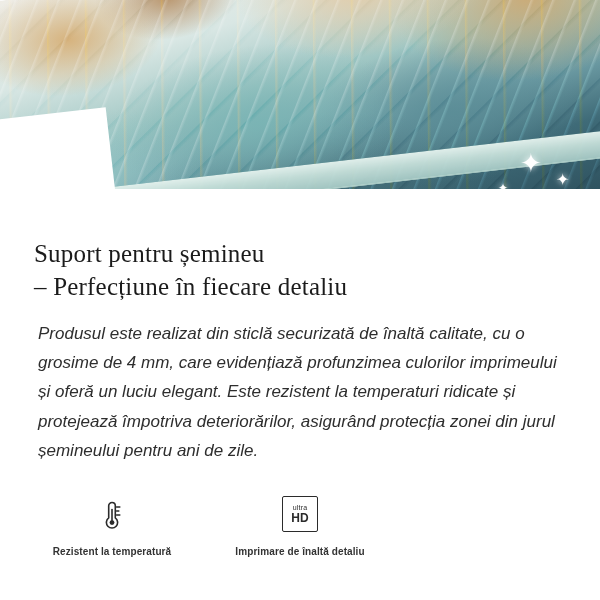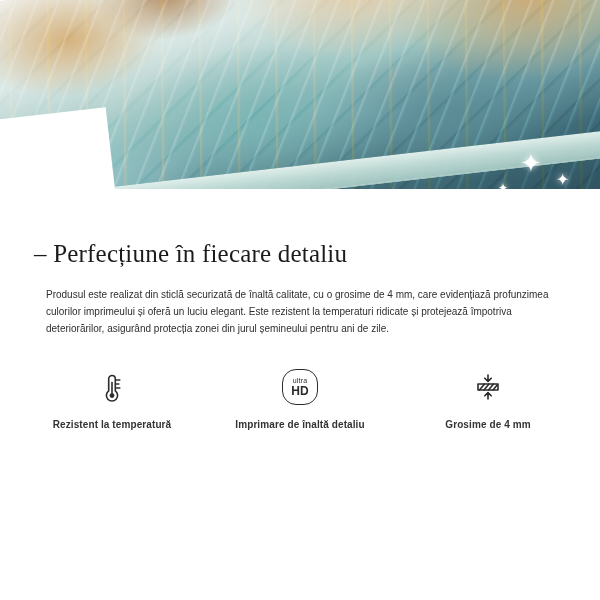--- a/index.html
+++ b/index.html
@@ -114,25 +114,26 @@
     font-family: "Liberation Serif", serif;
     font-size: 25px;
     line-height: 1.32;
     color: #1b1b1b;
     font-weight: 400;
     margin: 0 0 16px 0;
     letter-spacing: 0.2px;
   }
   .headline .line2 { display: block; }
   .body-text {
-    font-size: 10px;
+    font-size: 17px;
     line-height: 1.72;
     color: #2e2e2e;
-    margin: 12px;
+    margin: 4px;
     max-width: 540px;
+    font-style: italic;
   }
 
   
   .features {
     display: grid;
     grid-template-columns: repeat(3, 1fr);
     row-gap: 22px;
     margin: 26px 18px 0 18px;
   }
   .feature {
@@ -160,21 +161,21 @@
     fill: none;
     stroke: #2b2b2b;
     stroke-width: 1.6;
     stroke-linecap: round;
     stroke-linejoin: round;
   }
   .hd-box {
     width: 34px;
     height: 34px;
     border: 1.6px solid #2b2b2b;
-    border-radius: 14px;
+    border-radius: 2px;
     display: flex;
     flex-direction: column;
     align-items: center;
     justify-content: center;
     color: #2b2b2b;
   }
   .hd-top {
     font-size: 7px;
     line-height: 1;
     letter-spacing: 0.2px;
@@ -198,20 +199,21 @@
     <div class="glass-edge"></div>
     <div class="hero-mask-left"></div>
     <div class="hero-mask-bottom"></div>
     <span class="sparkle s1">✦</span>
     <span class="sparkle s2">✦</span>
     <span class="sparkle s3">✦</span>
   </div>
 
   <div class="content">
     <h1 class="headline">
+      <span>Suport pentru șemineu</span>
       <span class="line2">– Perfecțiune în fiecare detaliu</span>
     </h1>
     <p class="body-text">Produsul este realizat din sticlă securizată de înaltă calitate, cu o grosime de 4 mm, care evidențiază profunzimea culorilor imprimeului și oferă un luciu elegant. Este rezistent la temperaturi ridicate și protejează împotriva deteriorărilor, asigurând protecția zonei din jurul șemineului pentru ani de zile.</p>
   </div>
 
   <div class="features">
 
     <div class="feature">
       <div class="feature-icon">
         <svg width="40" height="40" viewBox="0 0 40 40">
@@ -230,26 +232,15 @@
           <div class="hd-top">ultra</div>
           <div class="hd-bottom">HD</div>
         </div>
       </div>
       <div class="feature-label">Imprimare de înaltă detaliu</div>
     </div>
 
 
 
 
-    <div class="feature">
-      <div class="feature-icon">
-        <svg width="40" height="40" viewBox="0 0 40 40">
-          <path class="stroke" d="M20 8v5.5M16.8 11.2L20 14.4l3.2-3.2"></path>
-          <rect class="stroke" x="10" y="17" width="20" height="6"></rect>
-          <path class="stroke" d="M11.5 23l5-6M16 23l5-6M20.5 23l5-6M25 23l4.2-5"></path>
-          <path class="stroke" d="M20 32v-5.5M16.8 28.8L20 25.6l3.2 3.2"></path>
-        </svg>
-      </div>
-      <div class="feature-label">Grosime de 4 mm</div>
-    </div>
 
   </div>
 </div>
 
 </body></html>

